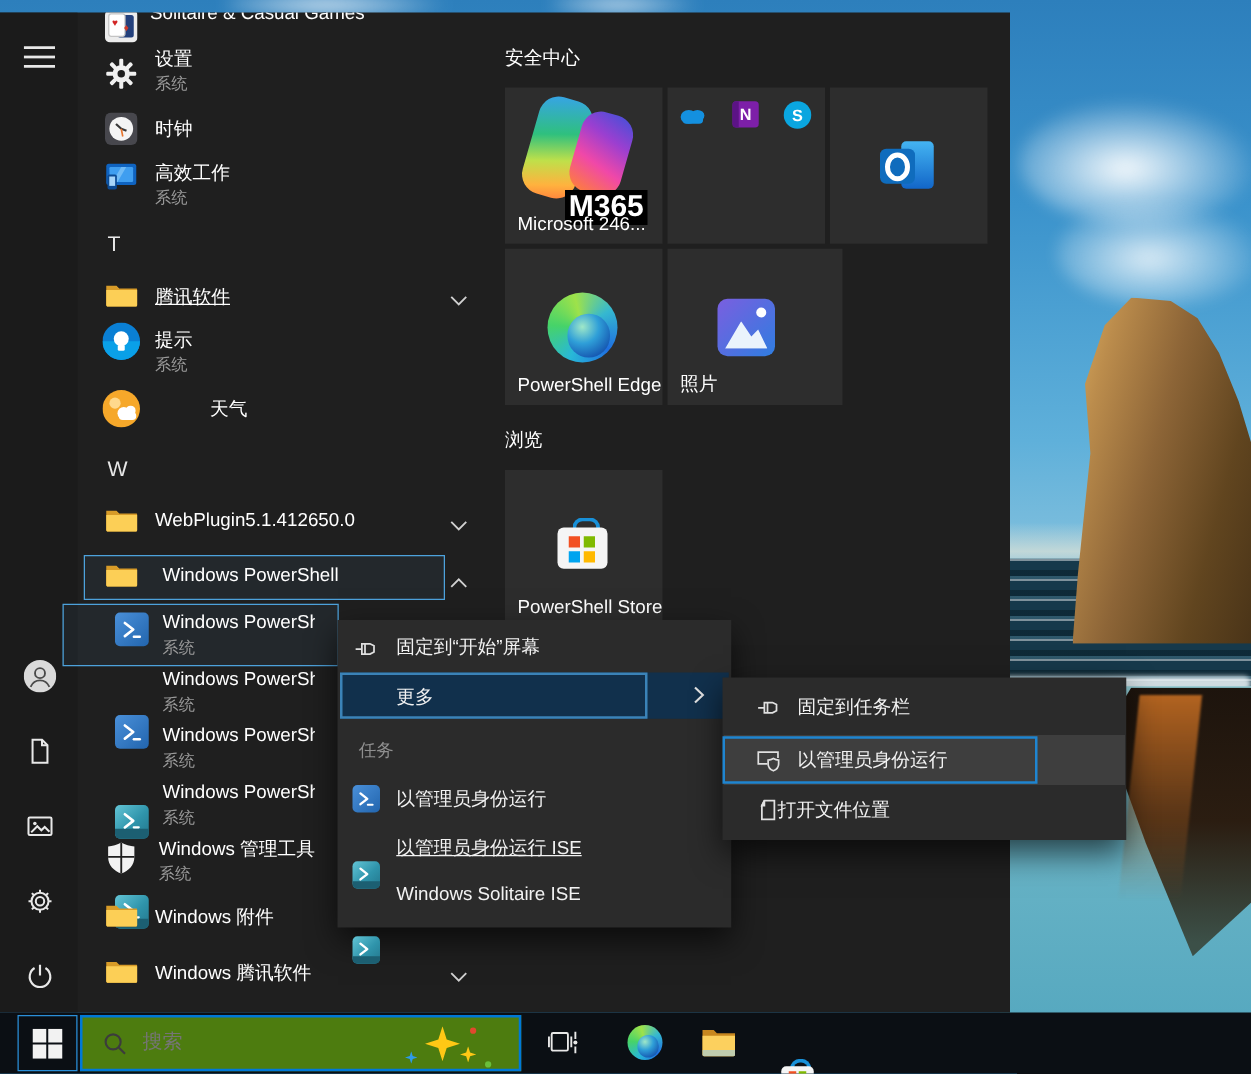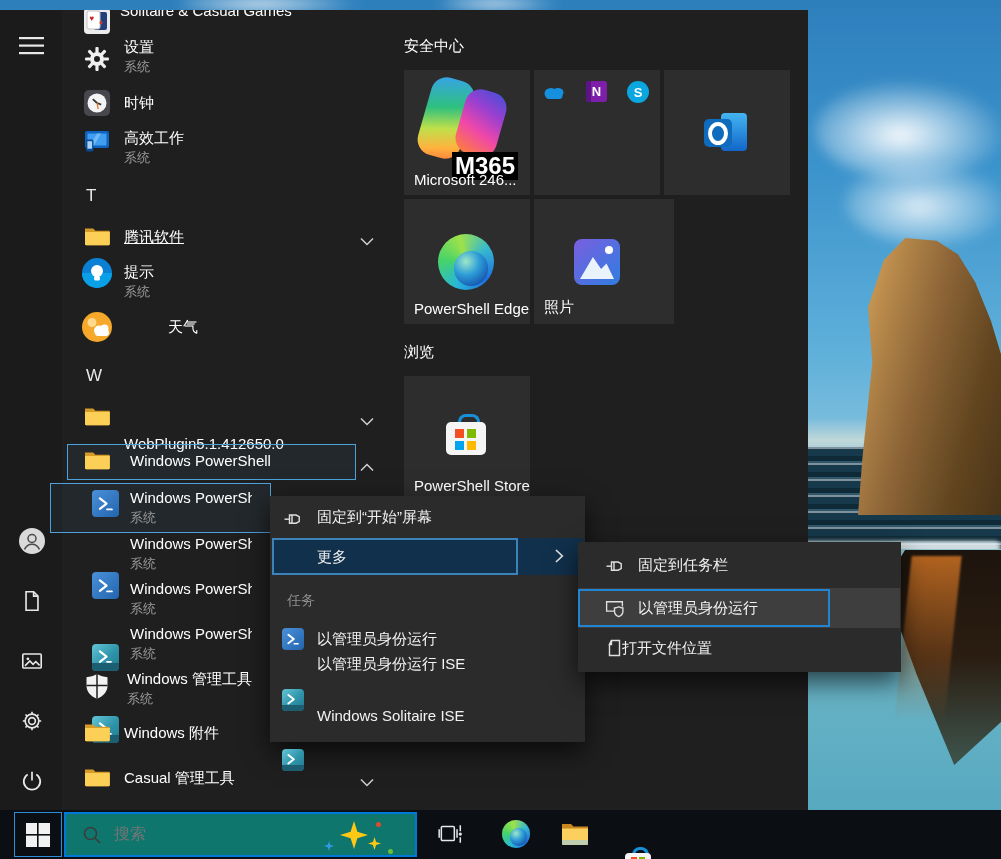--- a/index.html
+++ b/index.html
@@ -50,21 +50,21 @@
   .mlab{position:absolute;color:#f2f2f2;font-size:15px;white-space:nowrap;}
   .mhead{position:absolute;color:#8f8f8f;font-size:14px;}
   .morebg{position:absolute;left:2px;right:2px;top:42px;height:37px;background:#11304c;}
   .morebox{position:absolute;left:2px;top:42px;width:246px;height:37px;border:2px solid #3b83b8;box-sizing:border-box;}
   .subbg{position:absolute;left:1px;right:1px;top:46px;height:40px;background:#3e3e3e;}
   .subbox{position:absolute;left:0;top:47px;width:252px;height:38px;border:2px solid #1f85d0;box-sizing:border-box;}
   
   #tb{position:absolute;left:0;top:810px;width:1001px;height:49px;background:#0b0f14;z-index:40;}
   #startbtn{position:absolute;left:14px;top:2px;width:48px;height:45px;border:1px solid #2a8fd8;box-sizing:border-box;
     display:flex;align-items:center;justify-content:center;}
-  #searchbox{position:absolute;left:64px;top:2px;width:353px;height:45px;background:#0f766e;border:2px solid #0078d7;box-sizing:border-box;}
+  #searchbox{position:absolute;left:64px;top:2px;width:353px;height:45px;background:#4d7c0f;border:2px solid #0078d7;box-sizing:border-box;}
   #searchbox input{position:absolute;left:46px;top:10px;width:190px;border:none;outline:none;font-size:16px;color:#1c1c1c;
     font-family:"Liberation Sans",sans-serif;background:transparent;}
   .star{position:absolute;clip-path:polygon(50% 0,62% 38%,100% 50%,62% 62%,50% 100%,38% 62%,0 50%,38% 38%);}
   .dot{position:absolute;border-radius:50%;}
   
   .edgeic{border-radius:50%;background:conic-gradient(from 130deg,#1f6fe0,#28b8d8,#46d369,#9ee24a,#35b8d0,#1f6fe0);position:relative;overflow:hidden;}
   .edgeic:after{content:"";position:absolute;left:28%;top:30%;width:62%;height:62%;border-radius:50%;
     background:radial-gradient(circle at 35% 30%,#9fe8c8 0%,#2f9fd8 40%,#1555b0 80%);}
   .photic{border-radius:8px;background:linear-gradient(135deg,#7a5fe0 0%,#2f7de0 100%);position:relative;overflow:hidden;}
   .photic .mtn{position:absolute;left:6px;bottom:6px;width:34px;height:22px;background:#eaf3fc;
@@ -253,21 +253,21 @@
       <div class="t" style="left:124px;top:308px;margin-left:44px;">天气</div>
 
       <div class="letter" style="top:356px;">W</div>
 
       <div class="abs" style="left:84px;top:396px;">
         <svg width="26" height="20" viewBox="0 0 26 20">
             <path fill="#d79b28" d="M1 2.5h8.2l2.2 2.3H25c.5 0 .8.4.8.8V18c0 .7-.5 1.2-1.2 1.2H2.2C1.5 19.2 1 18.7 1 18z"></path>
             <path fill="#fccf56" d="M1 6h24.8v12c0 .7-.5 1.2-1.2 1.2H2.2C1.5 19.2 1 18.7 1 18z"></path>
           </svg>
       </div>
-      <div class="t" style="left:124px;top:398px;margin-top:27px;">WebPlugin5.1.412650.0</div>
+      <div class="t" style="left:124px;top:398px;">WebPlugin5.1.412650.0</div>
       <div class="chev" style="top:402px;">
         <svg width="14" height="9" viewBox="0 0 14 9" fill="none" stroke="#d0d0d0" stroke-width="1.5">
             <path d="M1 1.5l6 6 6-6"></path>
           </svg>
       </div>
 
       <div class="selbox" style="left:67px;top:434px;width:289px;height:36px;"></div>
       <div class="abs" style="left:84px;top:440px;">
         <svg width="26" height="20" viewBox="0 0 26 20">
             <path fill="#d79b28" d="M1 2.5h8.2l2.2 2.3H25c.5 0 .8.4.8.8V18c0 .7-.5 1.2-1.2 1.2H2.2C1.5 19.2 1 18.7 1 18z"></path>
@@ -336,21 +336,21 @@
           </svg>
       </div>
       <div class="t" style="left:124px;top:714px;">Windows 附件</div>
 
       <div class="abs" style="left:84px;top:757px;">
         <svg width="26" height="20" viewBox="0 0 26 20">
             <path fill="#d79b28" d="M1 2.5h8.2l2.2 2.3H25c.5 0 .8.4.8.8V18c0 .7-.5 1.2-1.2 1.2H2.2C1.5 19.2 1 18.7 1 18z"></path>
             <path fill="#fccf56" d="M1 6h24.8v12c0 .7-.5 1.2-1.2 1.2H2.2C1.5 19.2 1 18.7 1 18z"></path>
           </svg>
       </div>
-      <div class="t" style="left:124px;top:759px;">Casual 管理工具</div>
+      <div class="t" style="left:124px;top:759px;">Windows 腾讯软件</div>
       <div class="chev" style="top:763px;">
         <svg width="14" height="9" viewBox="0 0 14 9" fill="none" stroke="#d0d0d0" stroke-width="1.5">
             <path d="M1 1.5l6 6 6-6"></path>
           </svg>
       </div>
     </div>
 
     <div>
       <div class="ghead" style="left:404px;top:27px;">安全中心</div>
 
@@ -447,21 +447,21 @@
         </svg>
     </div>
     <div class="mlab" style="left:47px;top:134px;">以管理员身份运行</div>
 
     <div class="abs iseic" style="left:12px;top:171px;width:22px;height:22px;">
       <div class="band"></div>
       <svg class="pschev" viewBox="0 0 18 18" fill="none">
           <path d="M3 2.5l7 5.5-7 5.5" stroke="#fff" stroke-width="2.4" stroke-linecap="round" stroke-linejoin="round"></path>
         </svg>
     </div>
-    <div class="mlab" style="left:47px;top:159px;">以管理员身份运行 ISE</div>
+    <div class="mlab" style="left:47px;top:173px;text-decoration:underline;">以管理员身份运行 ISE</div>
 
     <div class="abs iseic" style="left:12px;top:209px;width:22px;height:22px;">
       <div class="band"></div>
       <svg class="pschev" viewBox="0 0 18 18" fill="none">
           <path d="M3 2.5l7 5.5-7 5.5" stroke="#fff" stroke-width="2.4" stroke-linecap="round" stroke-linejoin="round"></path>
         </svg>
     </div>
     <div class="mlab" style="left:47px;top:211px;">Windows Solitaire ISE</div>
   </div>
 

